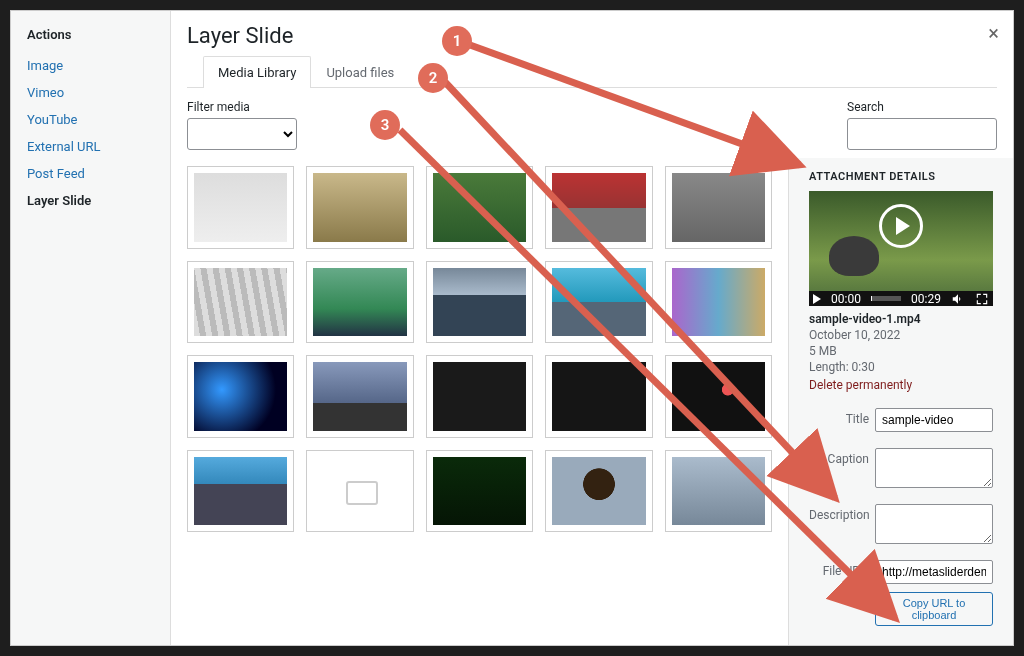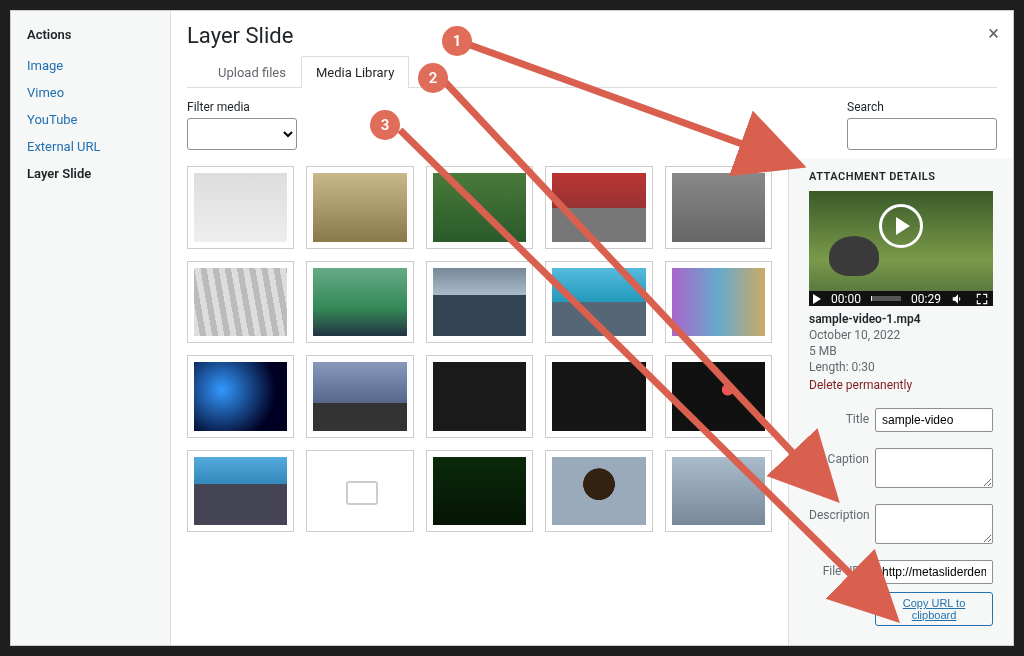--- a/index.html
+++ b/index.html
@@ -232,21 +232,20 @@
   .form-row textarea { height: 40px; resize: vertical; }
   .copy-btn {
     border: 1px solid #2271b1;
     background: #f6f7f7;
     color: #2271b1;
     font-size: 11px;
     padding: 4px 8px;
     border-radius: 3px;
     cursor: pointer;
     margin-left: 66px;
-    text-decoration: underline;
   }
   .footer {
     border-top: 1px solid #ddd;
     padding: 10px 16px;
     display: flex;
     justify-content: flex-end;
     background: #fff;
   }
   .primary-btn {
     background: #2271b1;
@@ -309,30 +308,31 @@
 <body>
 
 <div class="modal">
 
   <aside class="sidebar">
     <h3>Actions</h3>
     <a>Image</a>
     <a>Vimeo</a>
     <a>YouTube</a>
     <a>External URL</a>
+    <a>Post Feed</a>
     <a class="active">Layer Slide</a>
   </aside>
 
   <div class="main">
     <span class="close-x">×</span>
     <div class="header">
       <h1>Layer Slide</h1>
       <div class="tabs">
+        <div class="tab active">Media Library</div>
         <div class="tab">Upload files</div>
-        <div class="tab active">Media Library</div>
       </div>
     </div>
 
     <div class="toolbar">
       <div class="tb-group">
         <label>Filter media</label>
         <select>
           <option>All dates</option>
         </select>
       </div>

